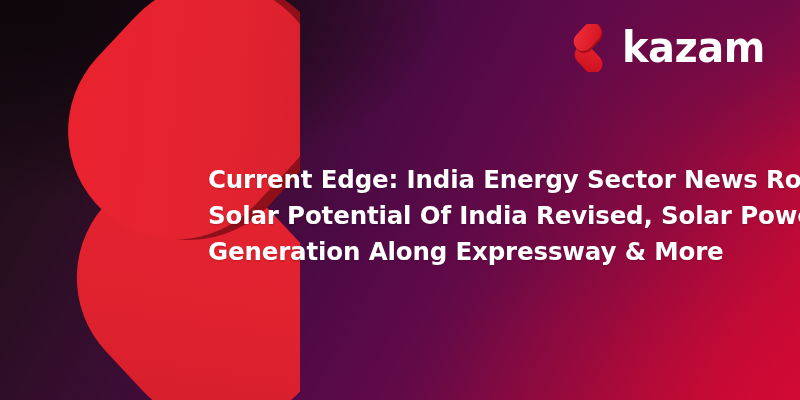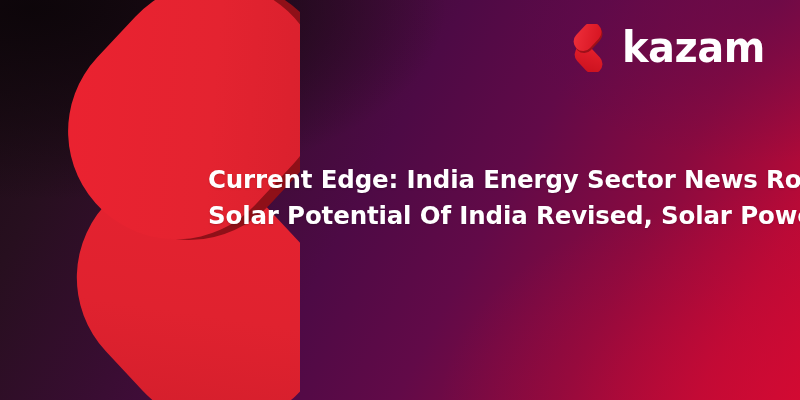--- a/index.html
+++ b/index.html
@@ -175,15 +175,16 @@
       <g transform="translate(14 23) rotate(-47)">
         <rect x="-2" y="-9.5" width="32" height="19" rx="9.5" ry="9.5" fill="url(#lmTop)"></rect>
       </g>
     </svg>
     <span class="logo-word">kazam</span>
   </div>
 
   <h1 class="headline">
     <span class="ln">Current Edge: India Energy Sector News Roundup |</span>
     <span class="ln">Solar Potential Of India Revised, Solar Power</span>
+    <span class="ln">Generation Along Expressway &amp; More</span>
   </h1>
 
 </div>
 
 </body></html>

